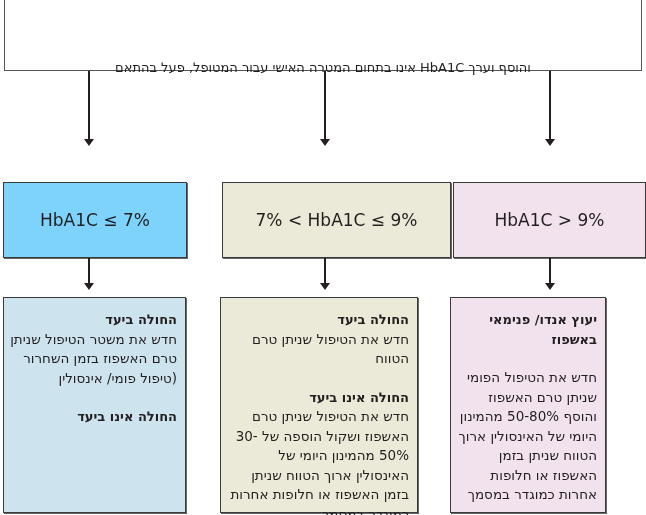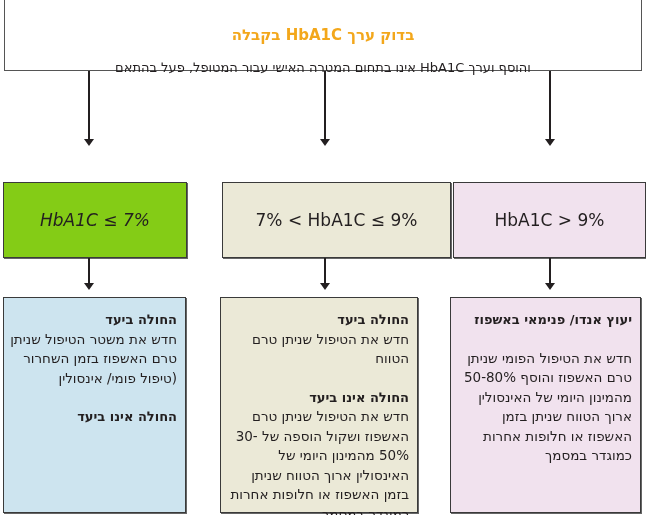--- a/index.html
+++ b/index.html
@@ -5,37 +5,36 @@
   html, body { margin:0; padding:0; background:#ffffff; }
   body { width:646px; height:515px; position:relative; overflow:hidden; font-family:"DejaVu Sans", sans-serif; color:#231f20; }
   .box { position:absolute; box-sizing:border-box; border:1px solid #3a3a3a; }
   .top-box { left:4px; top:-1px; width:638px; height:72px; background:#fff; border-color:#555; }
   .top-title { position:absolute; left:0; right:0; top:26px; text-align:center; font-size:15px; font-weight:bold; color:#f3a71b; direction:rtl; }
   .top-sub { position:absolute; left:0; right:0; top:60px; text-align:center; font-size:13px; color:#231f20; direction:rtl; }
   .top-sub-wrap { position:absolute; left:4px; width:638px; top:0; height:90px; }
   .vline { position:absolute; width:1.5px; background:#231f20; }
   .arrowhead { position:absolute; width:0; height:0; border-left:5px solid transparent; border-right:5px solid transparent; border-top:7px solid #231f20; }
   .cond { height:76px; display:flex; align-items:center; justify-content:center; font-size:17px; color:#231f20; box-shadow:1px 1px 0 #666; }
-  .c1 { left:3px; top:182px; width:184px; background:#84cc16;font-style:italic; }
+  .c1 { left:3px; top:182px; width:184px; background:#7dd3fc; }
   .c2 { left:222px; top:182px; width:229px; background:#ebe9d7; }
   .c3 { left:453px; top:182px; width:193px; background:#f1e2ee; }
   .detail { top:297px; height:216px; padding:8px 8px 0 6px; direction:rtl; text-align:right; font-size:13.5px; line-height:19.5px; box-shadow:1px 1px 0 #666; }
   .d1 { left:3px; width:183px; background:#cde4ef; }
   .d2 { left:220px; width:198px; background:#ebe9d7; }
-  .d3 { left:450px; width:191px; background:#f1e2ee; }
+  .d3 { left:450px; width:156px; background:#f1e2ee; }
   .dh { font-weight:bold; font-size:13px; }
   .para { margin:4px 0 19px 0; }
   .para:last-child { margin-bottom:0; }
 </style>
 </head>
 <body>
 
 <div class="box top-box"></div>
 <div class="top-sub-wrap">
-  <div class="top-title">בדוק ערך HbA1C בקבלה</div>
   <div class="top-sub">והוסף וערך HbA1C אינו בתחום המטרה האישי עבור המטופל, פעל בהתאם</div>
 </div>
 
 <div class="vline" style="left:88px; top:71px; height:68px;"></div>
 <div class="arrowhead" style="left:84px; top:139px;"></div>
 <div class="vline" style="left:324px; top:71px; height:68px;"></div>
 <div class="arrowhead" style="left:320px; top:139px;"></div>
 <div class="vline" style="left:549px; top:71px; height:68px;"></div>
 <div class="arrowhead" style="left:545px; top:139px;"></div>
 

